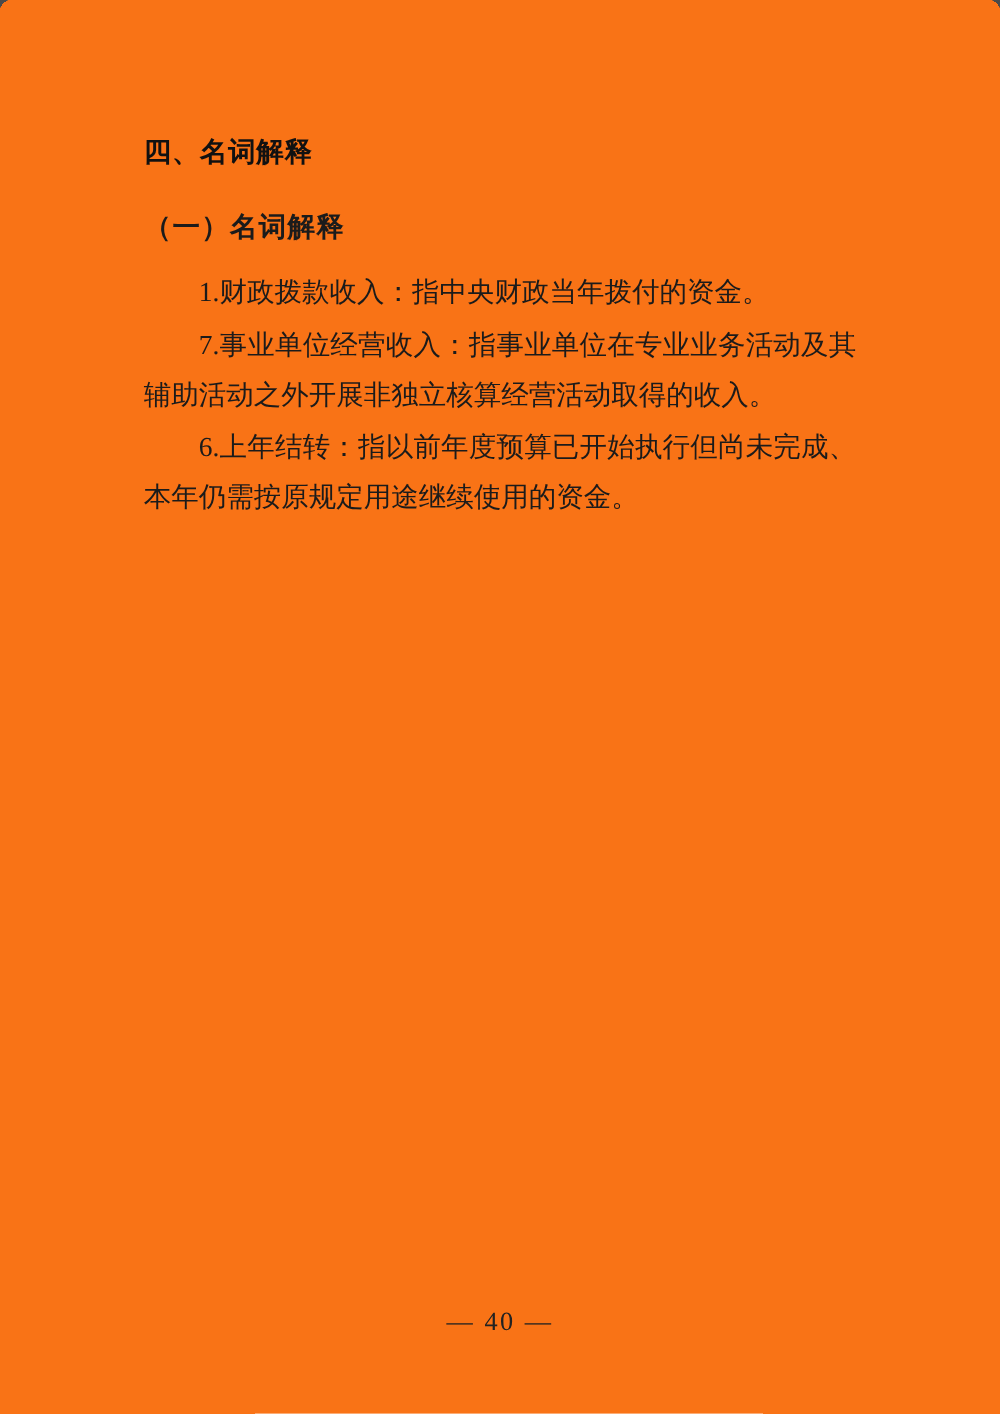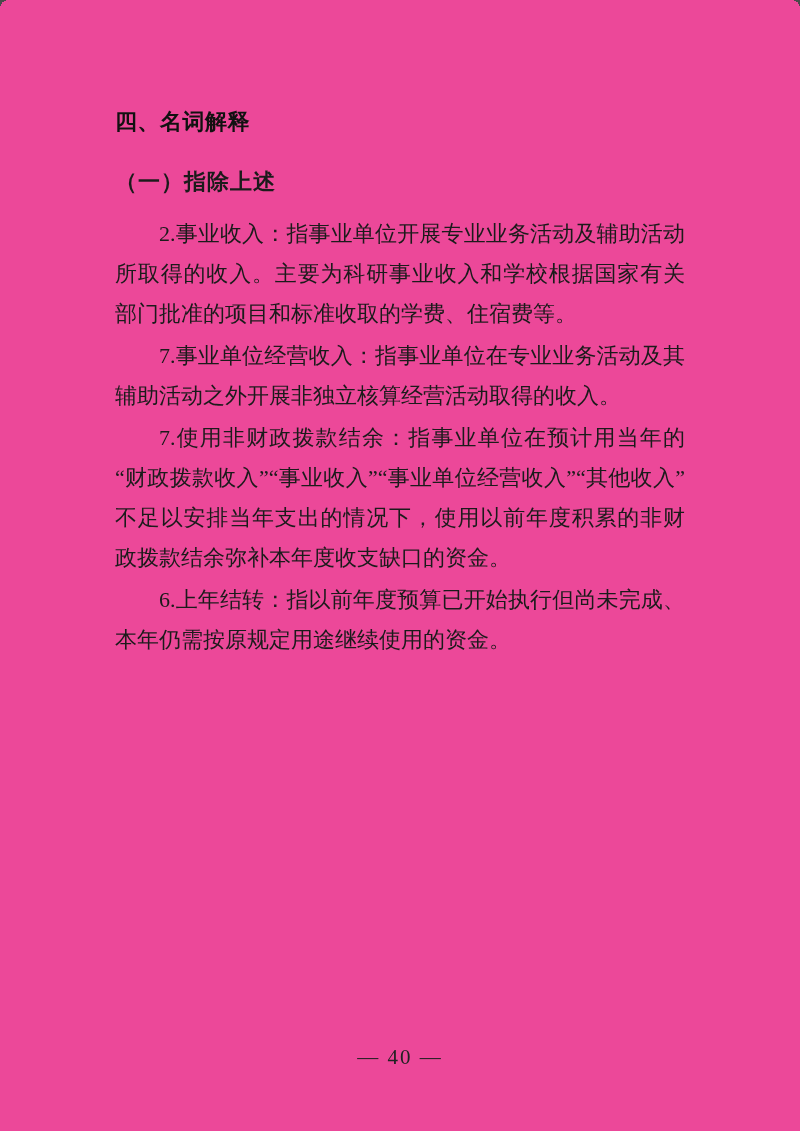--- a/index.html
+++ b/index.html
@@ -4,21 +4,21 @@
 <style>
   html, body {
     margin: 0;
     padding: 0;
     background: #ffffff;
   }
   .page {
     position: relative;
     width: 800px;
     height: 1131px;
-    background: #ec4899;
+    background: #f97316;
     color: #1b1b1b;
     overflow: hidden;
     font-family: "Liberation Serif", serif;
   }
   
   .corner {
     position: absolute;
     width: 6px;
     height: 6px;
     pointer-events: none;
@@ -83,25 +83,24 @@
 <body>
 
 <div class="page">
 
   <div class="corner corner-tl"></div>
   <div class="corner corner-tr"></div>
 
   <div class="content">
     <h1 class="section-heading">四、名词解释</h1>
 
-    <h2 class="subsection-heading">（一）指除上述</h2>
+    <h2 class="subsection-heading">（一）名词解释</h2>
 
     <div class="paragraphs">
-        <p class="para">2.事业收入：指事业单位开展专业业务活动及辅助活动所取得的收入。主要为科研事业收入和学校根据国家有关部门批准的项目和标准收取的学费、住宿费等。</p>
+        <p class="para">1.财政拨款收入：指中央财政当年拨付的资金。</p>
         <p class="para">7.事业单位经营收入：指事业单位在专业业务活动及其辅助活动之外开展非独立核算经营活动取得的收入。</p>
-        <p class="para">7.使用非财政拨款结余：指事业单位在预计用当年的“财政拨款收入”“事业收入”“事业单位经营收入”“其他收入”不足以安排当年支出的情况下，使用以前年度积累的非财政拨款结余弥补本年度收支缺口的资金。</p>
         <p class="para">6.上年结转：指以前年度预算已开始执行但尚未完成、本年仍需按原规定用途继续使用的资金。</p>
       </div>
   </div>
 
   <div class="page-number">— 40 —</div>
 
 </div>
 
 </body></html>

